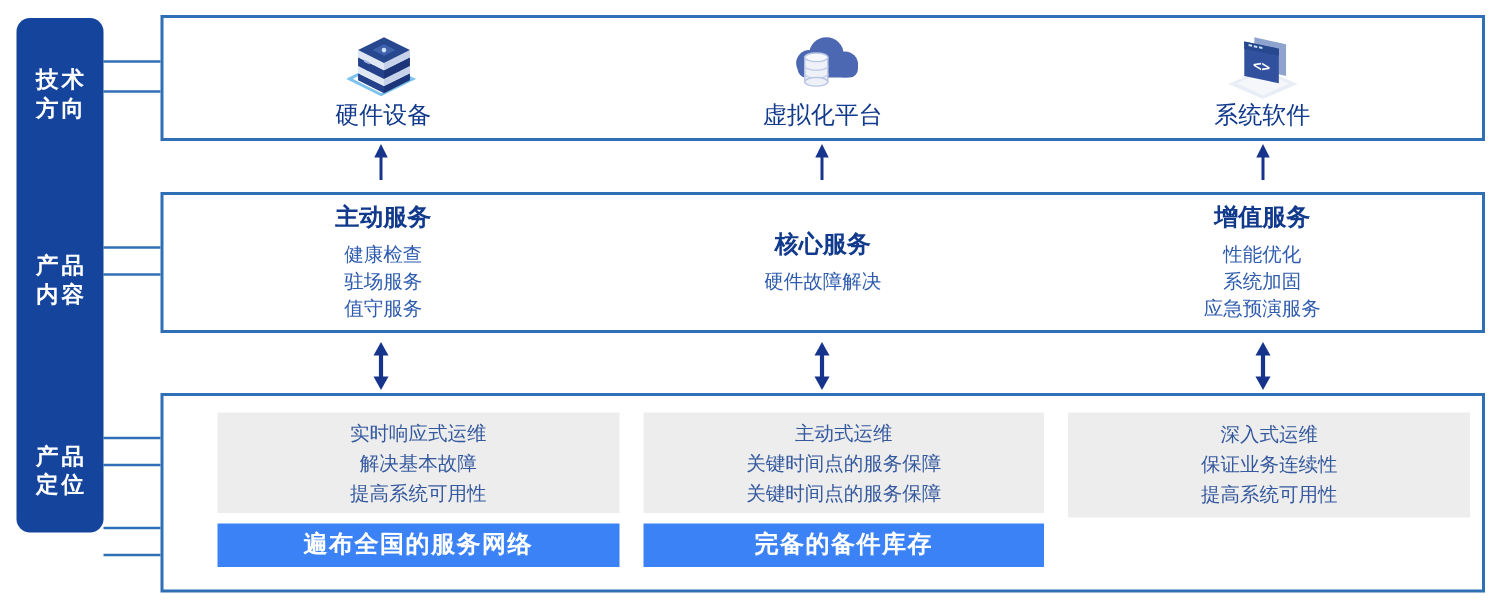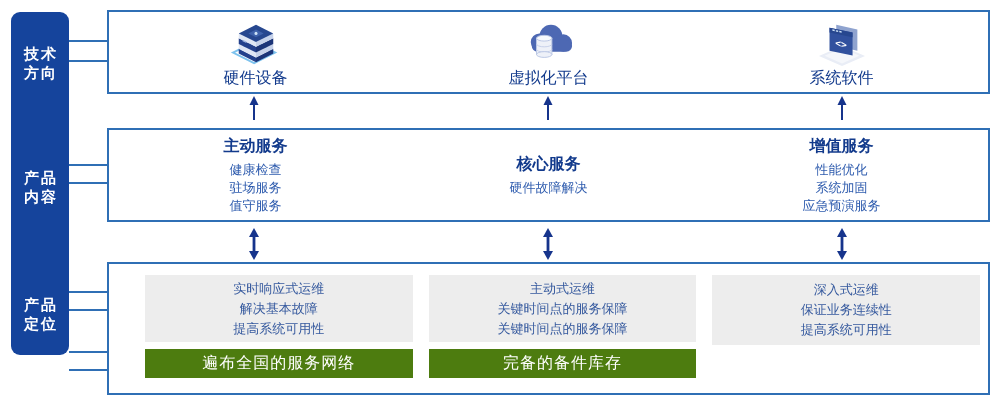--- a/index.html
+++ b/index.html
@@ -35,23 +35,23 @@
   .svc-item{font-size:13px;color:#2f5cae;line-height:18px;}
   
   .pos-col{flex:1 1 0;display:flex;flex-direction:column;box-sizing:border-box;
     padding:11px 8px 15px 8px;min-width:0;}
   .pos-panel{
     background:#ededed;height:70px;display:flex;flex-direction:column;
     align-items:center;justify-content:center;
   }
   .pos-line{font-size:13px;color:#35599e;line-height:20px;}
   .adv-bar{
-    margin-top:7px;height:30px;background:#4d7c0f;display:flex;
+    margin-top:7px;height:30px;background:#3b82f6;display:flex;
     align-items:center;justify-content:center;
-    color:#fff;font-size:16px;font-weight:normal;letter-spacing:1px;
+    color:#fff;font-size:16px;font-weight:bold;letter-spacing:1px;
   }
   .overlay{position:absolute;left:0;top:0;pointer-events:none;}
 </style>
 </head>
 <body>
 
 <div class="canvas">
 
   <svg class="overlay" width="1000" height="407">
     <g stroke="#2f6fb5" stroke-width="1.8">

